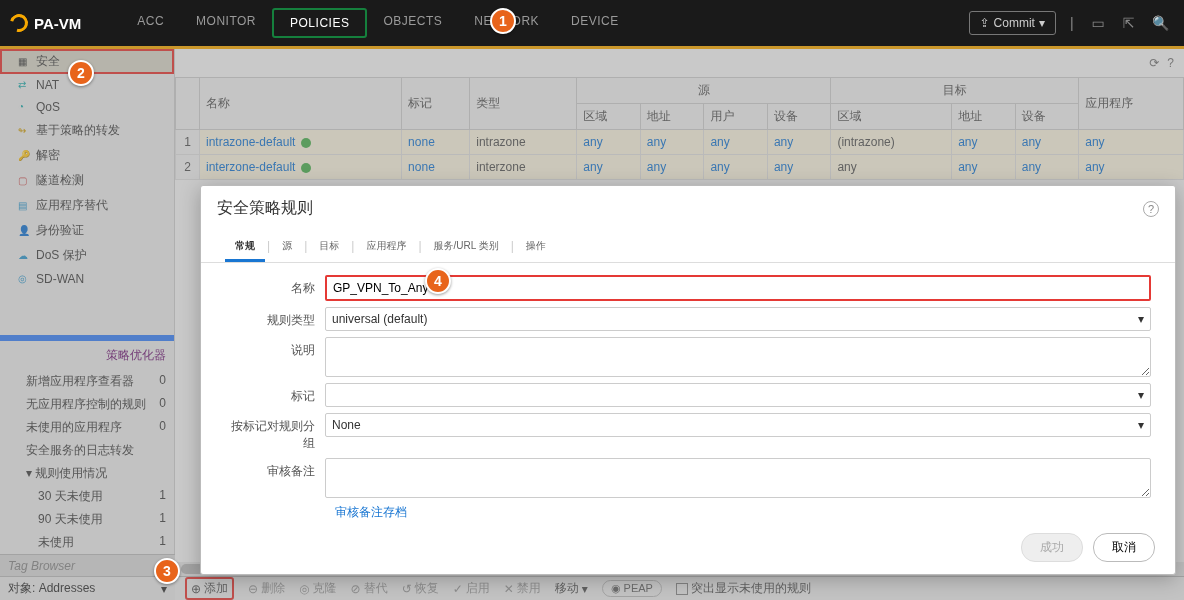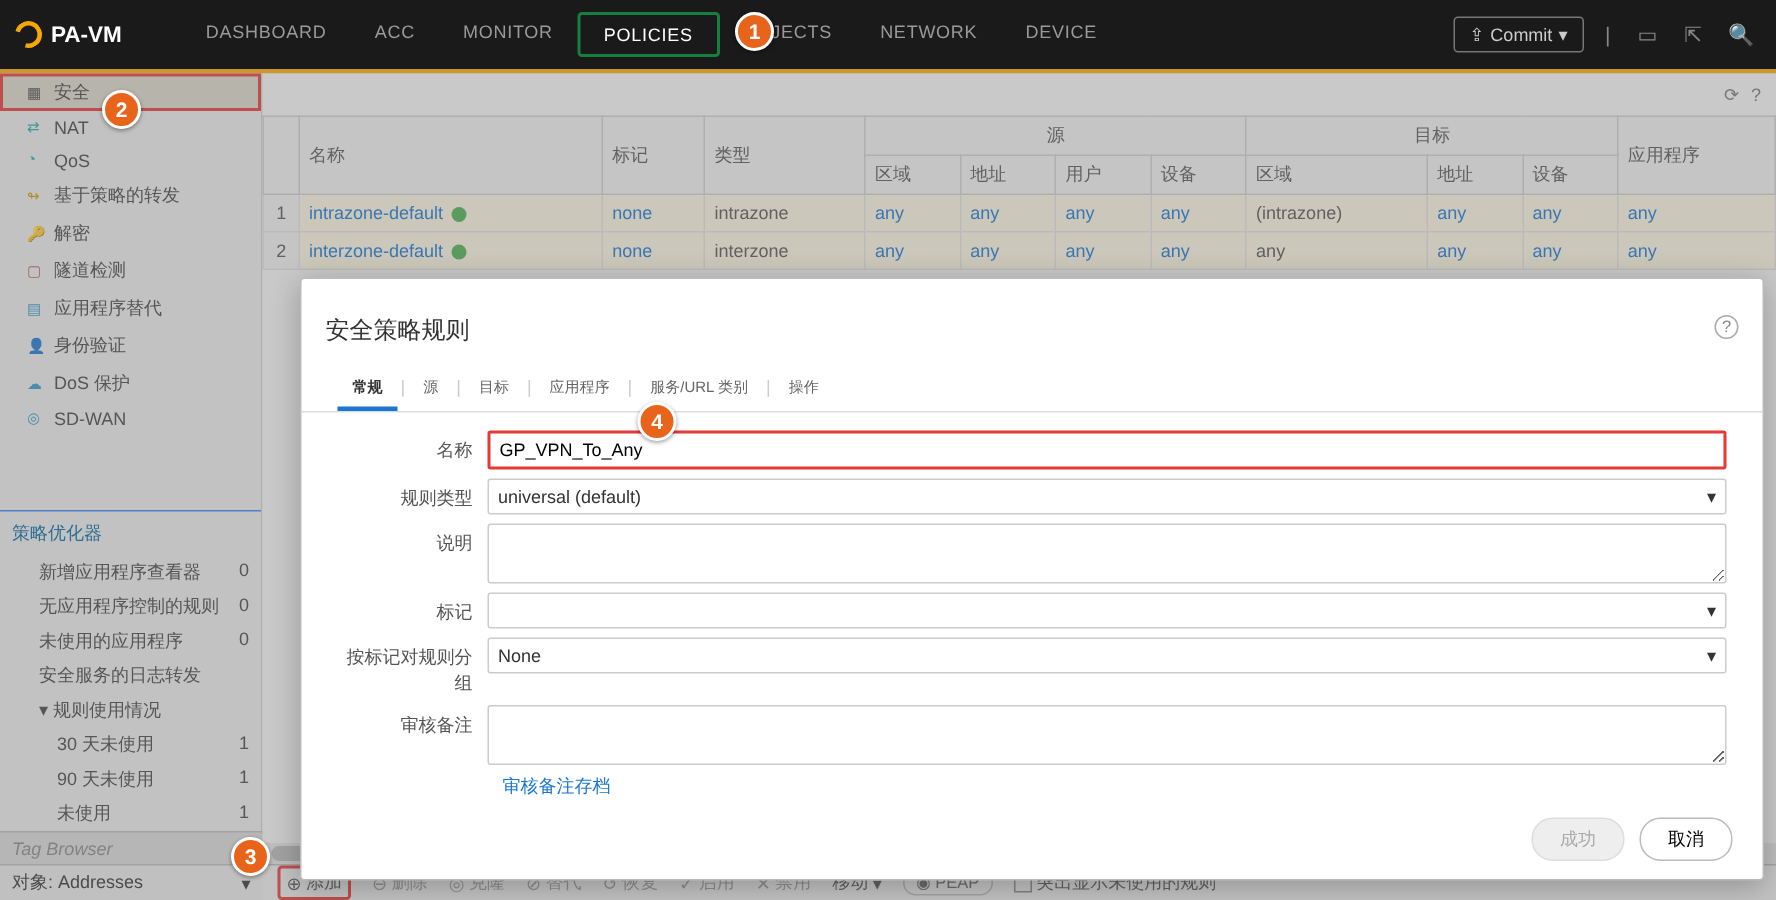--- a/index.html
+++ b/index.html
@@ -20,41 +20,41 @@
 .yellowbar { height: 3px; background: #f7a800; }
 
 
 .main { display: flex; height: 505px; }
 .sidebar { width: 175px; background: #eaeaea; border-right: 1px solid #ccc; display: flex; flex-direction: column; }
 .sb-top { flex: 0 0 auto; }
 .sb-item { padding: 4px 8px 4px 18px; color: #444; cursor: pointer; display: flex; align-items: center; gap: 4px; font-size: 12px; }
 .sb-item.sel { background: #d8d5c7; border: 2px solid #e53935; padding: 2px 6px 2px 16px; }
 .sb-ic { width: 14px; height: 12px; display: inline-block; font-size: 10px; }
 
-.sb-section-title { padding: 6px 8px; color: #0369a1; font-size: 12px; border-top: 1px solid #3b82f6; margin-top: 6px; }
+.sb-section-title { padding: 6px 8px; color: #701a75; font-size: 12px; border-top: 6px solid #3b82f6; margin-top: 6px; text-align: right; }
 .opt-item { padding: 3px 8px 3px 26px; display: flex; justify-content: space-between; color: #444; font-size: 12px; }
 .opt-sub { padding-left: 38px; }
 
 .content { flex: 1; position: relative; background: #f4f4f4; }
 .tool-row { height: 28px; display: flex; justify-content: flex-end; align-items: center; padding: 0 10px; gap: 8px; color: #777; }
 
 
 table.rules { width: 100%; border-collapse: collapse; font-size: 12px; }
 table.rules th { background: #eee; border: 1px solid #ccc; padding: 4px 6px; font-weight: normal; color: #555; text-align: left; }
 table.rules th.grp { text-align: center; }
 table.rules td { border: 1px solid #ddd; padding: 5px 6px; color: #1976d2; cursor: pointer; background: #f7f2de; }
 table.rules td.idx { background: #eee; color: #555; text-align: center; width: 24px; }
 .badge { display: inline-block; width: 10px; height: 10px; background: #4caf50; border-radius: 50%; margin-left: 2px; vertical-align: middle; }
 
 
 .dim { position: absolute; inset: 0; background: rgba(120,120,120,0.35); pointer-events: none; z-index: 5; }
 
 
 .dialog { position: absolute; left: 200px; top: 185px; right: 8px; background: #fff; border: 1px solid #bbb; border-radius: 3px; box-shadow: 0 4px 20px rgba(0,0,0,0.25); z-index: 10; padding-bottom: 12px; }
-.dlg-head { display: flex; padding: 24px 16px 8px; }
+.dlg-head { display: flex; align-items: center; padding: 12px 16px 8px; }
 .dlg-title { font-size: 16px; color: #333; }
 .dlg-help { margin-left: auto; color: #888; border: 1px solid #aaa; border-radius: 50%; width: 16px; height: 16px; font-size: 11px; text-align: center; line-height: 14px; }
 .dlg-tabs { display: flex; gap: 0; padding: 6px 24px 0; border-bottom: 1px solid #ddd; }
 .dlg-tab { padding: 6px 10px; color: #666; font-size: 10px; cursor: pointer; position: relative; }
 .dlg-tab.active { color: #333; font-weight: bold; border-bottom: 3px solid #1976d2; }
 .dlg-sep { color: #ccc; padding: 6px 2px; }
 .dlg-body { padding: 12px 24px 4px; }
 .frow { display: flex; align-items: flex-start; margin-bottom: 6px; }
 .flabel { width: 100px; text-align: right; padding: 5px 10px 0 0; color: #555; font-size: 12px; }
 .finput { flex: 1; border: 1px solid #ccc; border-radius: 2px; padding: 4px 6px; font-size: 12px; background: #fff; }
@@ -82,21 +82,20 @@
 </style>
 </head>
 <body>
 
 <div class="topbar">
   <div class="logo">
     <span class="logo-icon"></span>
     <span>PA-VM</span>
   </div>
   <div class="navitems">
-    <div class="navitem">DASHBOARD</div>
     <div class="navitem">ACC</div>
     <div class="navitem">MONITOR</div>
     <div class="navitem active nav-highlight">POLICIES</div>
     <div class="navitem">OBJECTS</div>
     <div class="navitem">NETWORK</div>
     <div class="navitem">DEVICE</div>
   </div>
   <div class="top-right">
     <div class="commit-btn">
       <span>⇪</span>

